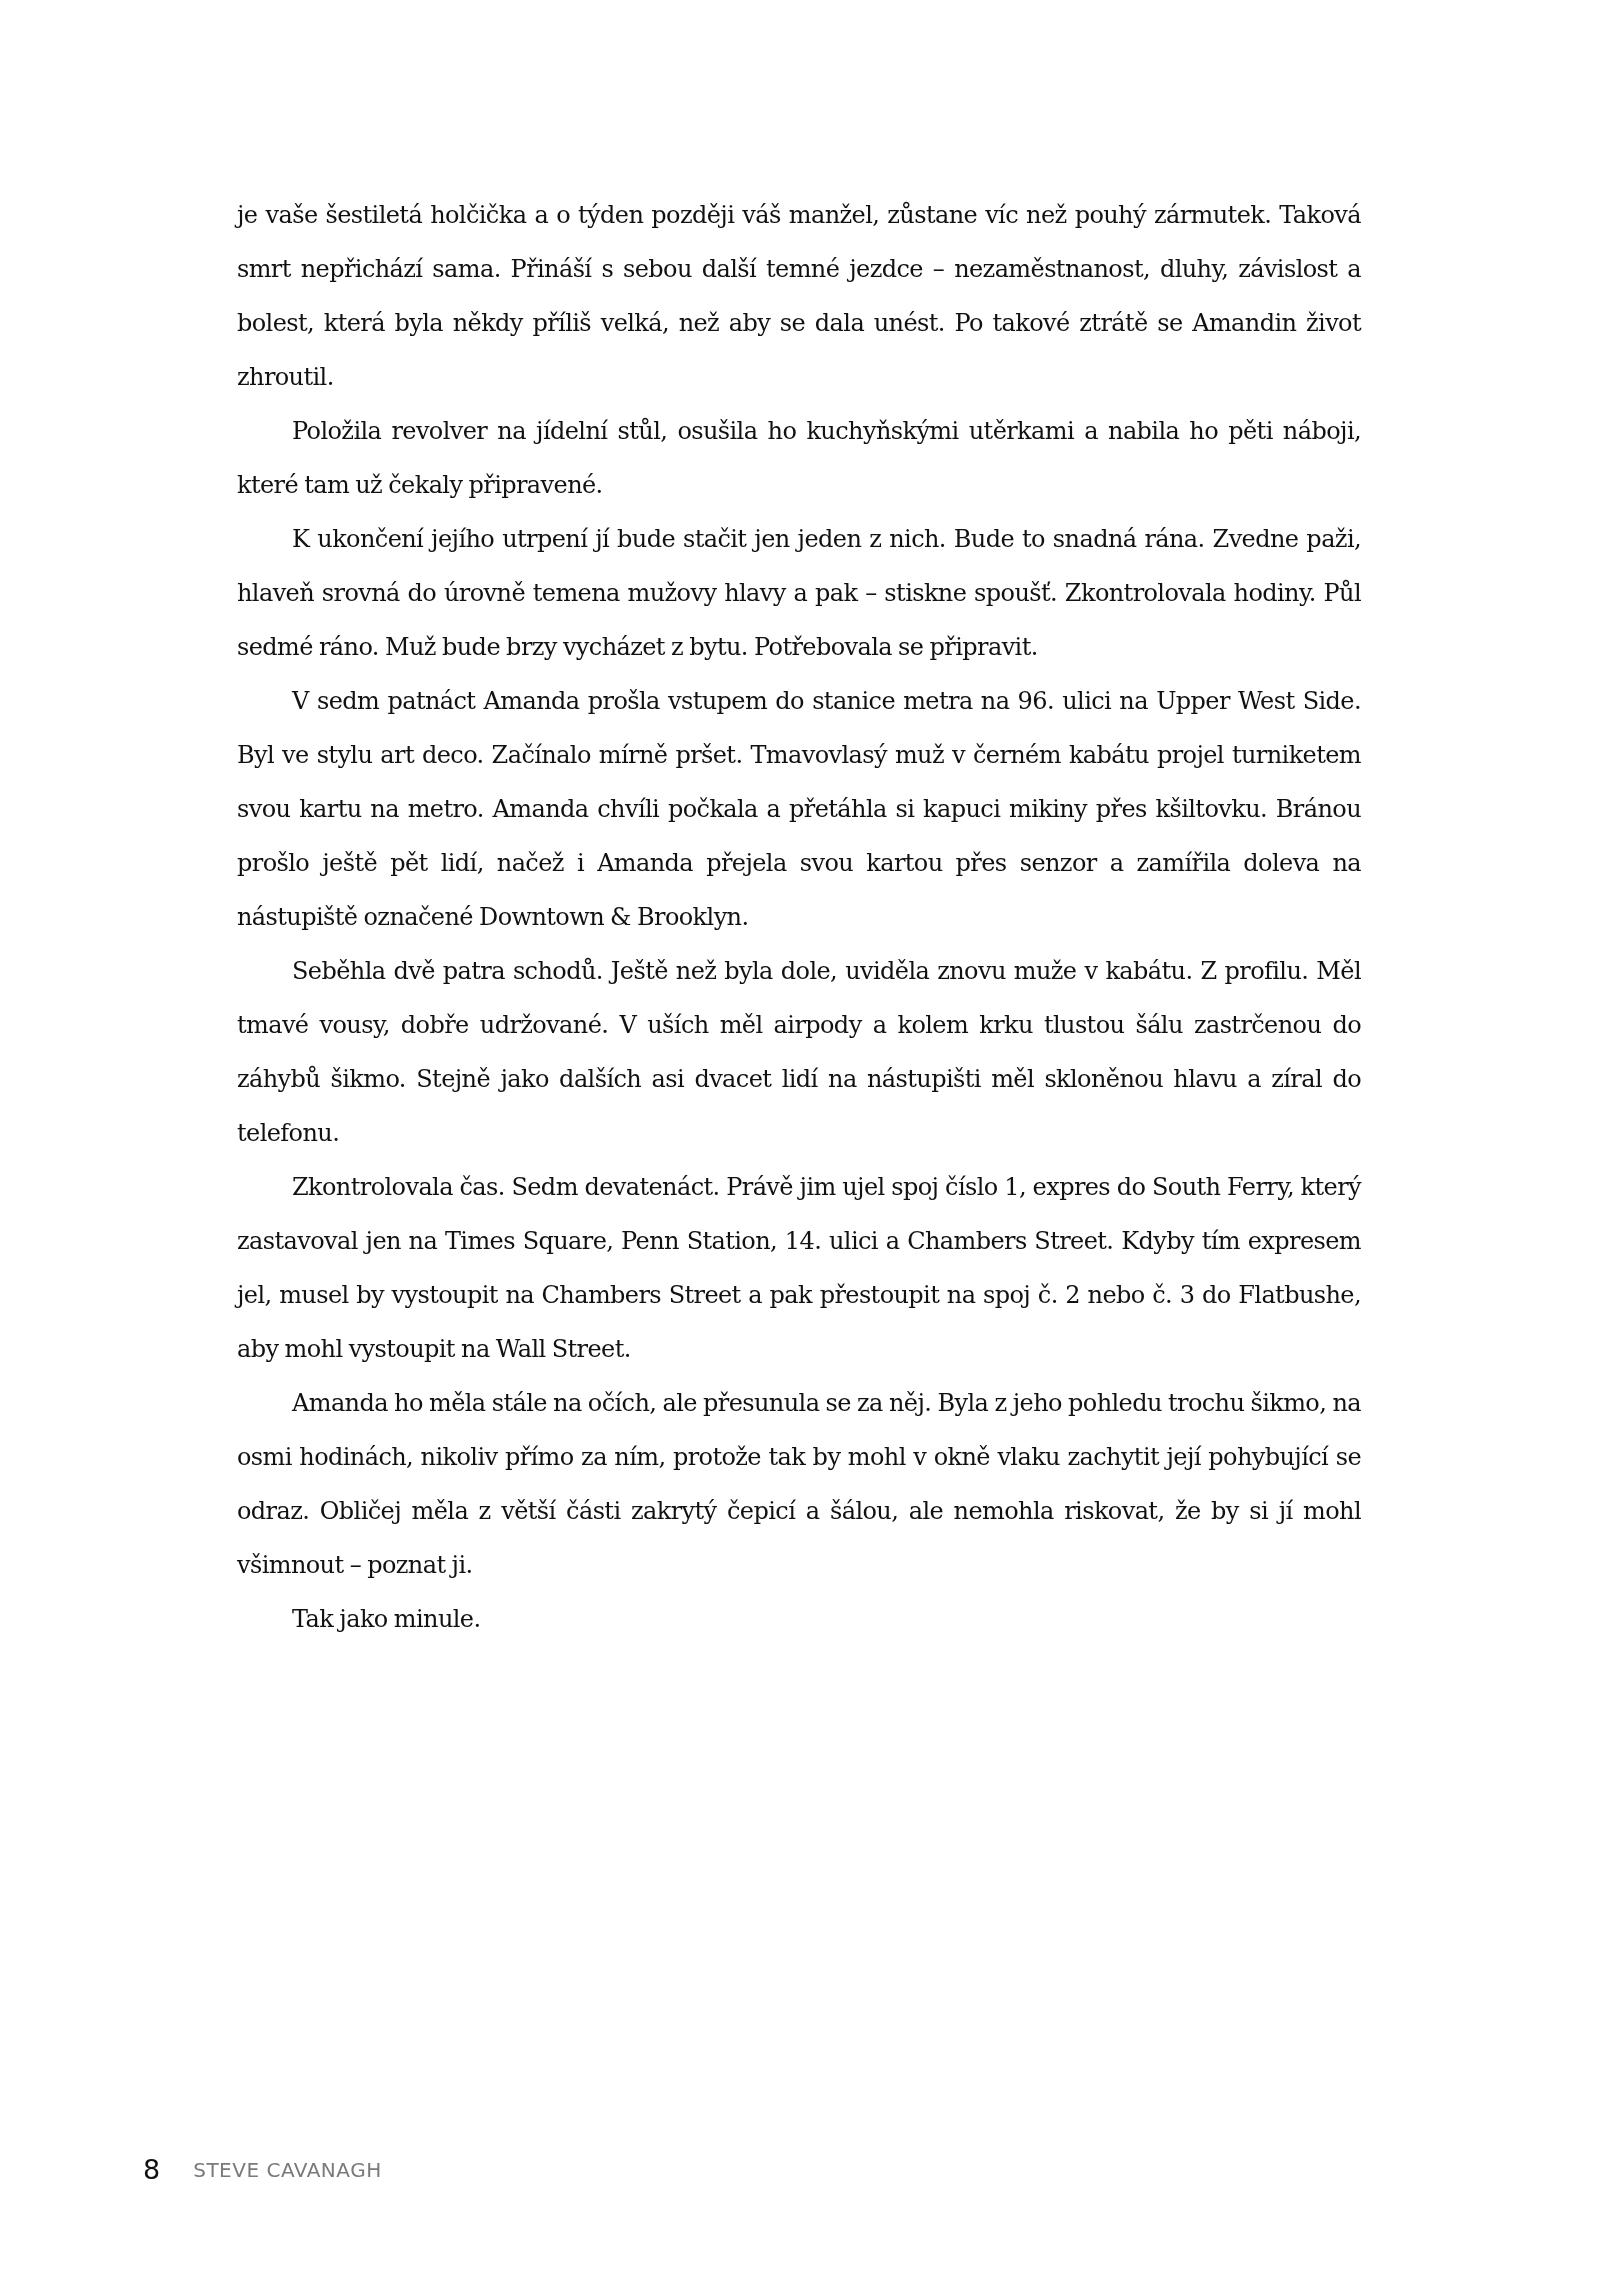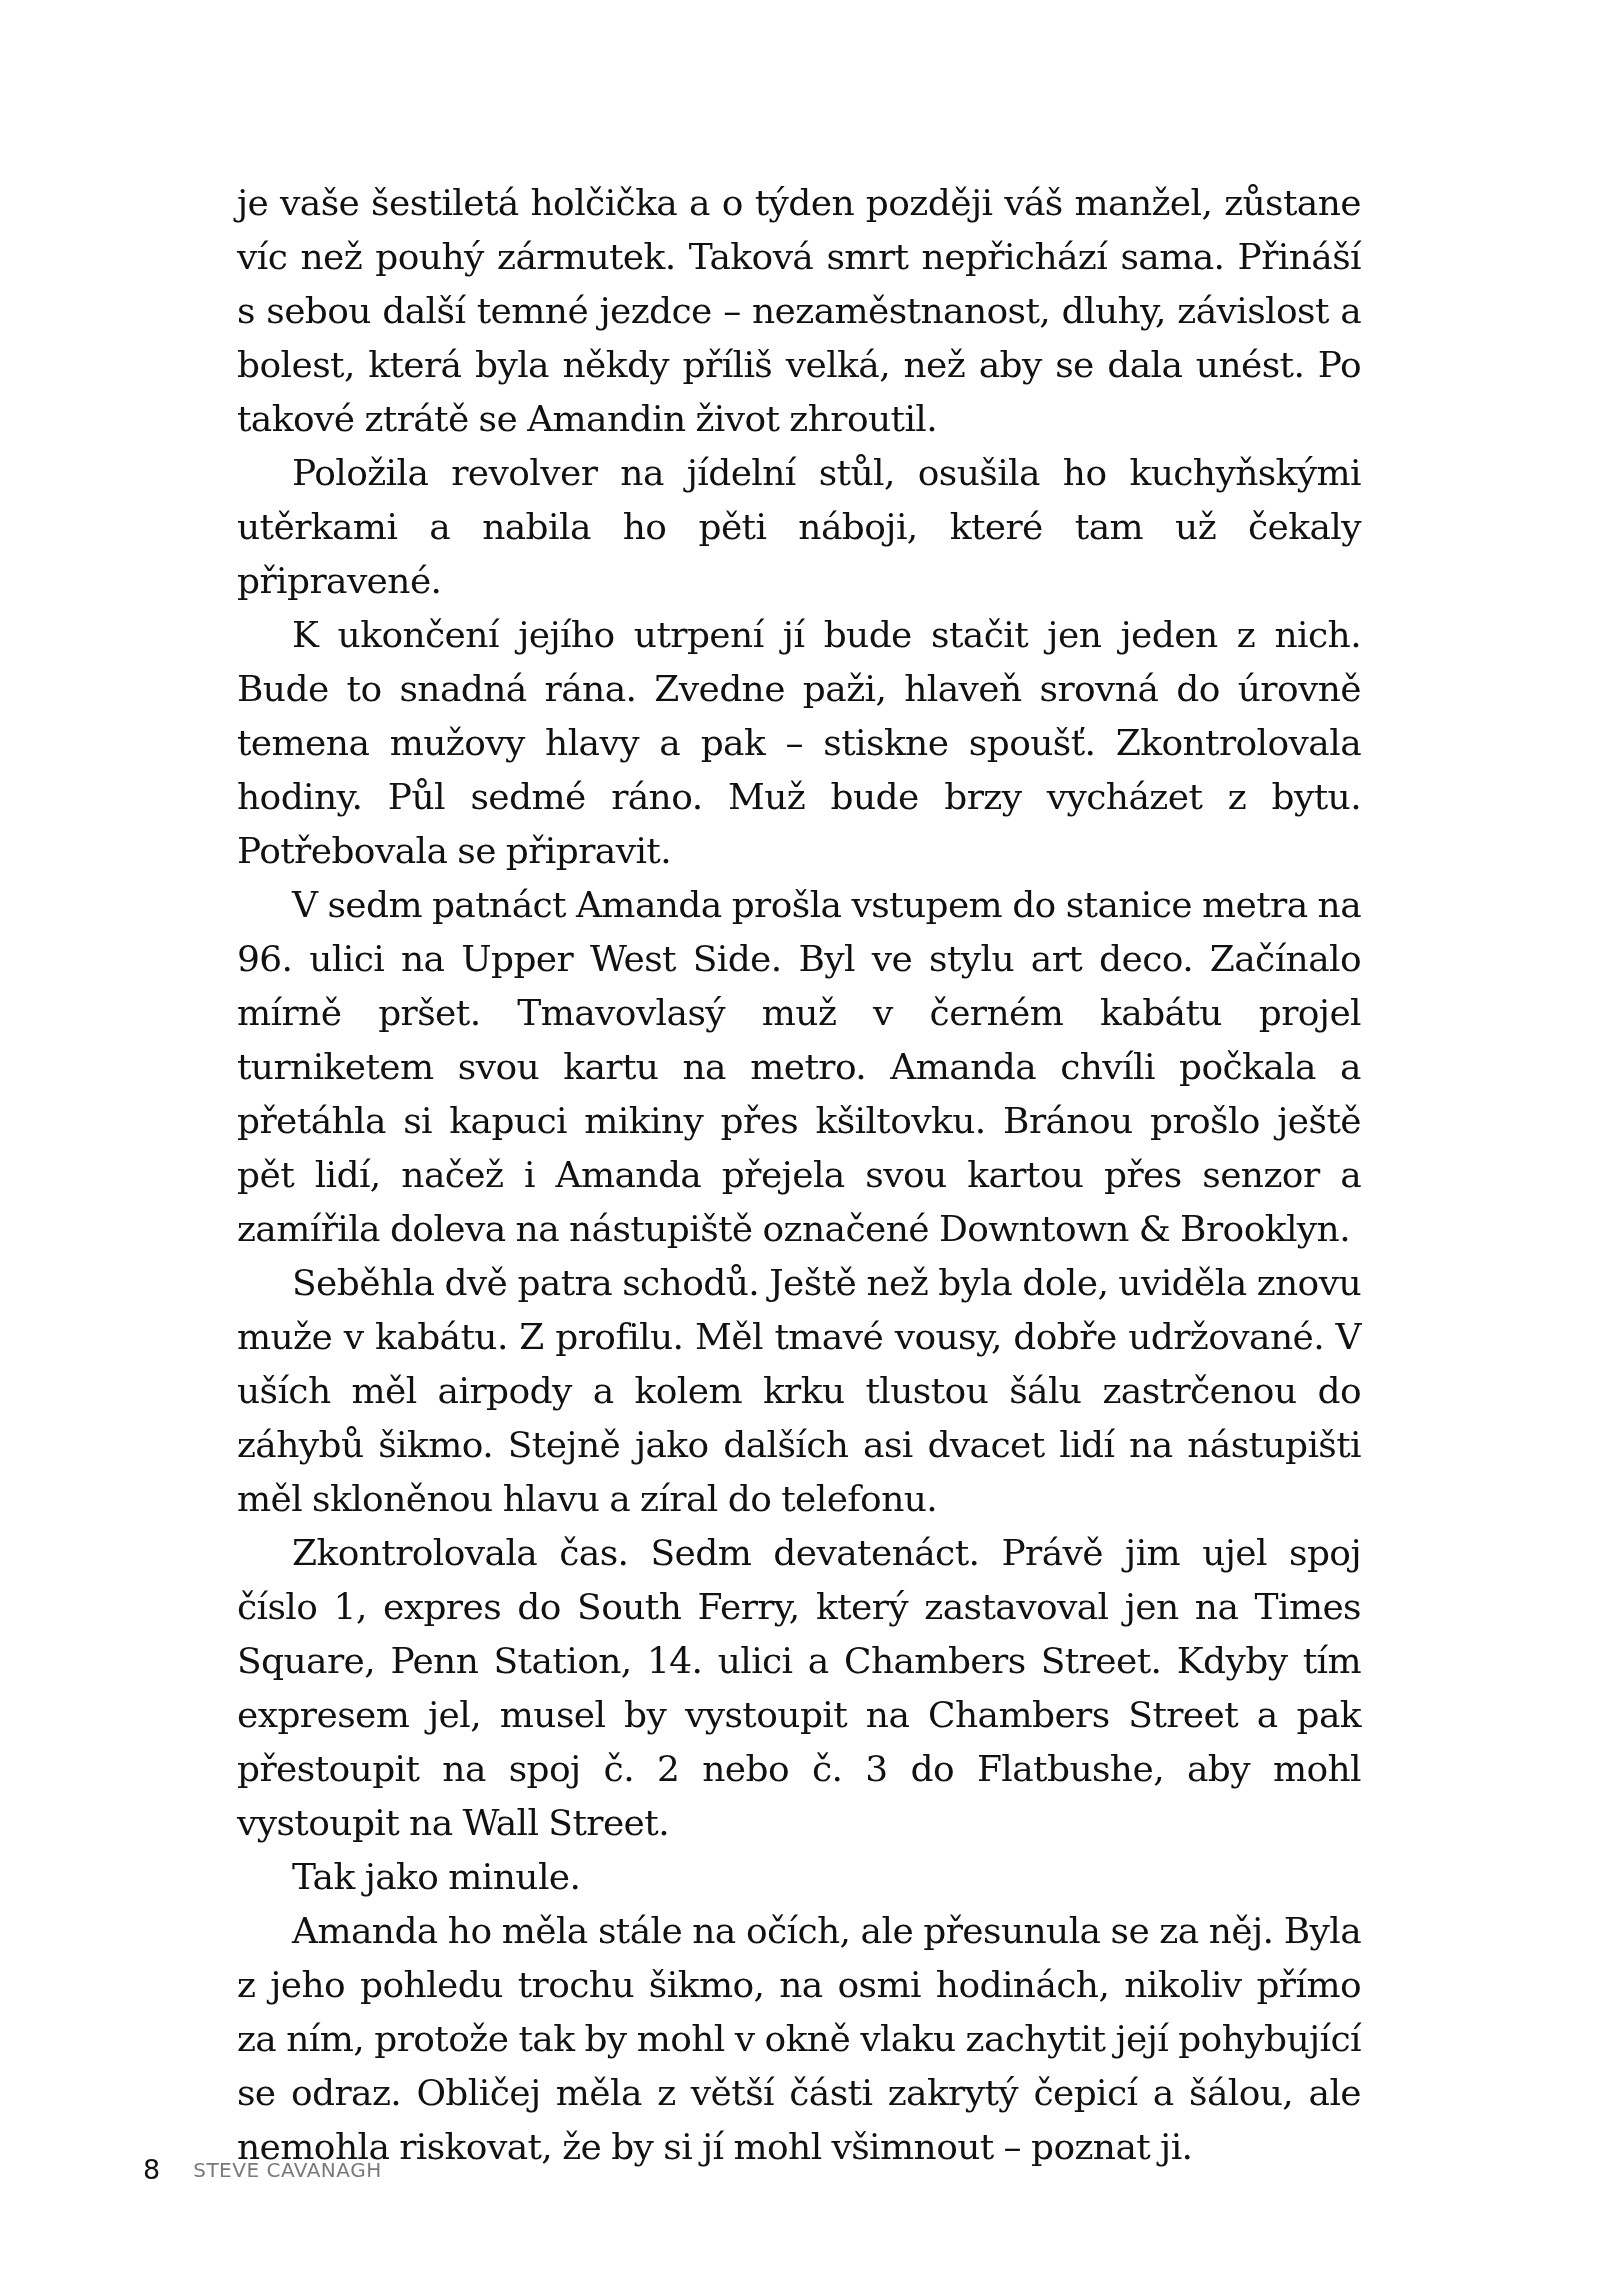--- a/index.html
+++ b/index.html
@@ -17,24 +17,24 @@
     .page {
       position: absolute;
       left: 0; top: 0;
       width: 1603px;
       height: 2290px;
       background: #ffffff;
     }
     .text-block {
       position: absolute;
       left: 237px;
-      top: 176px;
+      top: 188px;
       width: 1124px;
       font-family: "DejaVu Serif", "Liberation Serif", serif;
-      font-size: 36px;
+      font-size: 24px;
       line-height: 54px;
       text-align: justify;
       letter-spacing: -0.6px;
       word-spacing: -0.9px;
       hyphens: manual;
     }
     .text-block p {
       margin: 0;
       text-indent: 55px;
     }
@@ -65,22 +65,22 @@
 <body>
 
 <div class="page">
   <div class="text-block">
     <p class="no-indent">je vaše šestiletá holčička a o týden později váš manžel, zůstane víc než pouhý zármutek. Taková smrt nepřichází sama. Přináší s sebou další temné jezdce – nezaměstnanost, dluhy, závislost a bolest, která byla někdy příliš velká, než aby se dala unést. Po takové ztrátě se Amandin život zhroutil.</p>
     <p>Položila revolver na jídelní stůl, osušila ho kuchyňskými utěrkami a nabila ho pěti náboji, které tam už čekaly připravené.</p>
     <p>K ukončení jejího utrpení jí bude stačit jen jeden z nich. Bude to snadná rána. Zvedne paži, hlaveň srovná do úrovně temena mužovy hlavy a pak – stiskne spoušť. Zkontrolovala hodiny. Půl sedmé ráno. Muž bude brzy vycházet z bytu. Potřebovala se připravit.</p>
     <p>V sedm patnáct Amanda prošla vstupem do stanice metra na 96. ulici na Upper West Side. Byl ve stylu art deco. Začínalo mírně pršet. Tmavovlasý muž v černém kabátu projel turniketem svou kartu na metro. Amanda chvíli počkala a přetáhla si kapuci mikiny přes kšiltovku. Bránou prošlo ještě pět lidí, načež i Amanda přejela svou kartou přes senzor a zamířila doleva na nástupiště označené Downtown &amp; Brooklyn.</p>
     <p>Seběhla dvě patra schodů. Ještě než byla dole, uviděla znovu muže v kabátu. Z profilu. Měl tmavé vousy, dobře udržované. V uších měl airpody a kolem krku tlustou šálu zastrčenou do záhybů šikmo. Stejně jako dalších asi dvacet lidí na nástupišti měl skloněnou hlavu a zíral do telefonu.</p>
     <p>Zkontrolovala čas. Sedm devatenáct. Právě jim ujel spoj číslo 1, expres do South Ferry, který zastavoval jen na Times Square, Penn Station, 14. ulici a Chambers Street. Kdyby tím expresem jel, musel by vystoupit na Chambers Street a pak přestoupit na spoj č. 2 nebo č. 3 do Flatbushe, aby mohl vystoupit na Wall Street.</p>
+    <p>Amanda ho měla stále na očích, ale přesunula se za něj. Byla z jeho pohledu trochu šikmo, na osmi hodinách, nikoliv přímo za ním, protože tak by mohl v okně vlaku zachytit její pohybující se odraz. Obličej měla z větší části zakrytý čepicí a šálou, ale nemohla riskovat, že by si jí mohl všimnout – poznat ji.</p>
     <p>Tak jako minule.</p>
-    <p>Amanda ho měla stále na očích, ale přesunula se za něj. Byla z jeho pohledu trochu šikmo, na osmi hodinách, nikoliv přímo za ním, protože tak by mohl v okně vlaku zachytit její pohybující se odraz. Obličej měla z větší části zakrytý čepicí a šálou, ale nemohla riskovat, že by si jí mohl všimnout – poznat ji.</p>
   </div>
 
   <div class="footer">
     <span class="page-number">8</span>
     <span class="running-head">STEVE CAVANAGH</span>
   </div>
 </div>
 
 
 </body></html>

